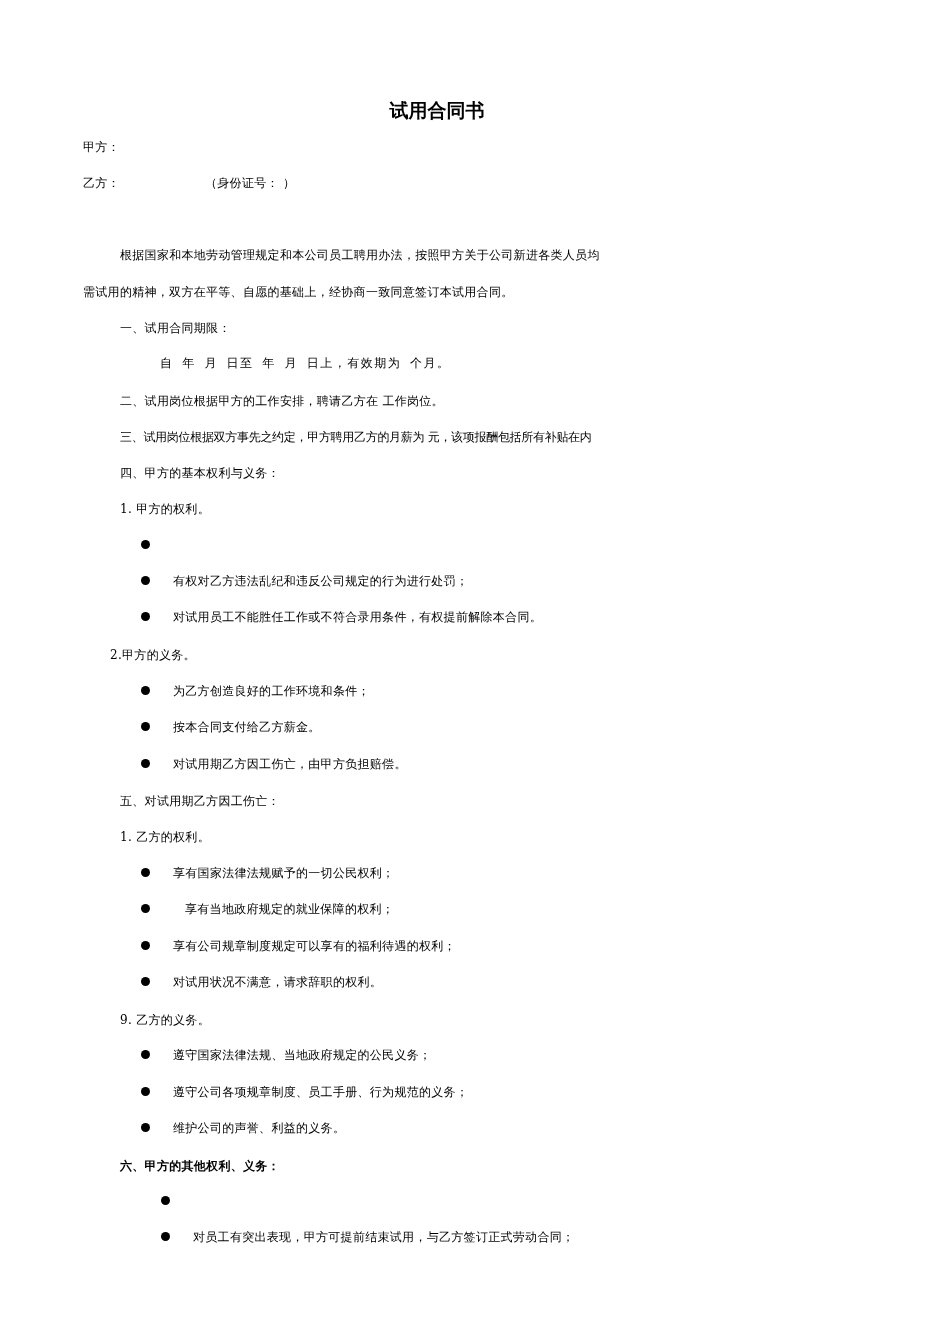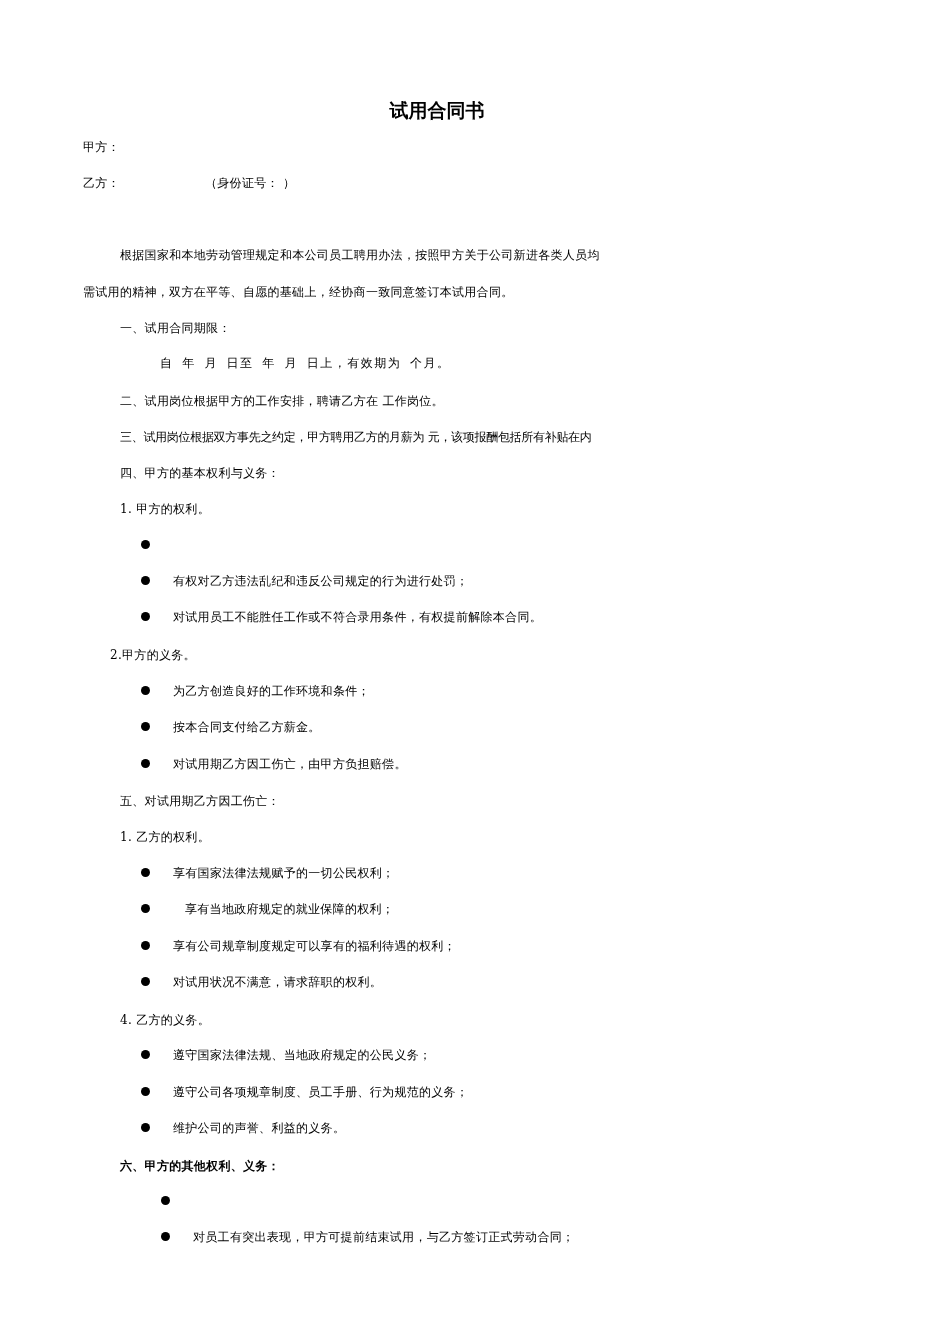--- a/index.html
+++ b/index.html
@@ -51,21 +51,21 @@
   <div class="line" style="left:120px; top:827px;">1. 乙方的权利。</div>
   <div class="bullet" style="left:141px; top:868px;"></div>
   <div class="line" style="left:173px; top:863px;">享有国家法律法规赋予的一切公民权利；</div>
   <div class="bullet" style="left:141px; top:904px;"></div>
   <div class="line" style="left:173px; top:899px;margin-left:12px;">享有当地政府规定的就业保障的权利；</div>
   <div class="bullet" style="left:141px; top:941px;"></div>
   <div class="line" style="left:173px; top:936px;">享有公司规章制度规定可以享有的福利待遇的权利；</div>
   <div class="bullet" style="left:141px; top:977px;"></div>
   <div class="line" style="left:173px; top:972px;">对试用状况不满意，请求辞职的权利。</div>
 
-  <div class="line" style="left:120px; top:1010px;">4. 乙方的义务。</div>
+  <div class="line" style="left:120px; top:1010px;">9. 乙方的义务。</div>
   <div class="bullet" style="left:141px; top:1050px;"></div>
   <div class="line" style="left:173px; top:1045px;">遵守国家法律法规、当地政府规定的公民义务；</div>
   <div class="bullet" style="left:141px; top:1087px;"></div>
   <div class="line" style="left:173px; top:1082px;">遵守公司各项规章制度、员工手册、行为规范的义务；</div>
   <div class="bullet" style="left:141px; top:1123px;"></div>
   <div class="line" style="left:173px; top:1118px;">维护公司的声誉、利益的义务。</div>
 
   <div class="line" style="left:120px; top:1156px;font-weight:bold;">六、甲方的其他权利、义务：</div>
   <div class="bullet" style="left:161px; top:1196px;"></div>
   <div class="bullet" style="left:161px; top:1232px;"></div>

